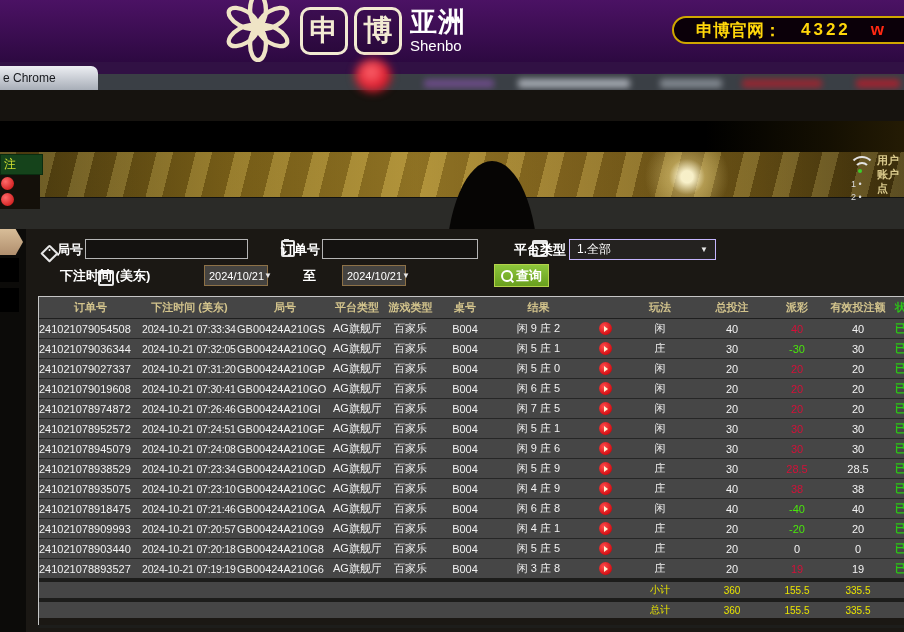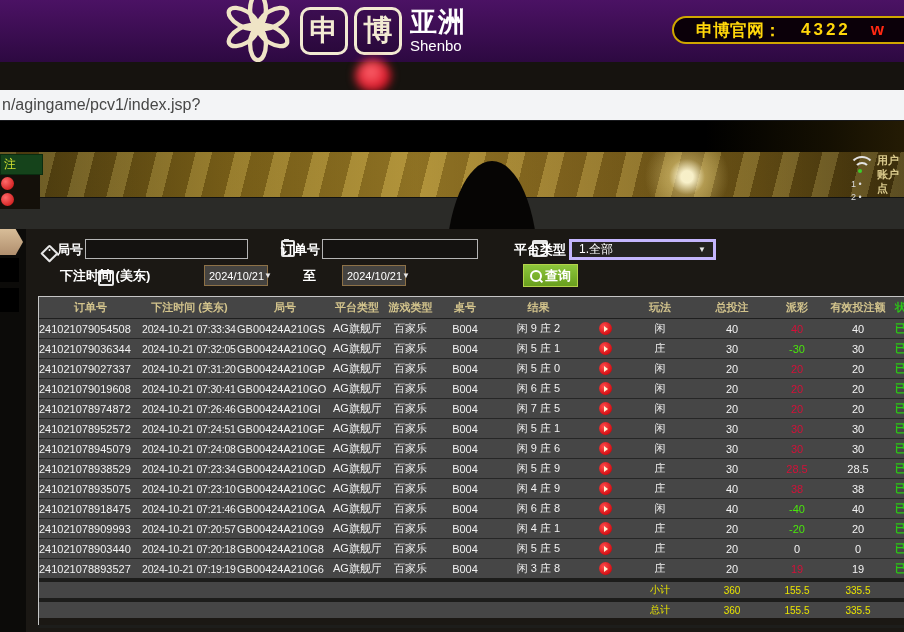--- a/index.html
+++ b/index.html
@@ -49,21 +49,21 @@
   .strip-txt{position:absolute;left:877px;top:1px;color:#d9c98c;font-size:11px;font-weight:bold;line-height:14px;white-space:nowrap;}
 
   
   .panel{left:0;top:229px;width:904px;height:403px;background:#1b1814;}
   .rail{left:0;top:229px;width:26px;height:403px;background:#0c0b09;}
   .rail-arrow{left:0;top:229px;width:23px;height:26px;background:linear-gradient(180deg,#d8bd98,#b18f6e);clip-path:polygon(0 0,68% 0,100% 50%,68% 100%,0 100%);}
   .rail-box{left:0;width:19px;height:24px;background:#000;}
 
   .lbl{color:#fff;font-weight:bold;font-size:13px;white-space:nowrap;}
   .txt-input{background:#141210;border:1px solid #b5b5b5;height:20px;box-sizing:border-box;color:#fff;font-size:12px;padding:0 4px;outline:none;}
-  .select-box{background:#242220;border:3px solid #c4b5fd;height:21px;box-sizing:border-box;color:#fff;font-size:12px;display:flex;align-items:center;justify-content:space-between;padding:0 7px;cursor:pointer;}
+  .select-box{background:#242220;border:1px solid #c4b5fd;height:21px;box-sizing:border-box;color:#fff;font-size:12px;display:flex;align-items:center;justify-content:space-between;padding:0 7px;cursor:pointer;}
   .caret{font-size:8px;color:#e8e8e8;}
   .date-box{background:#454340;border:1px solid #8d7147;height:21px;box-sizing:border-box;color:#fff;font-size:11px;font-weight:normal;display:flex;align-items:center;justify-content:space-between;padding:0 4px;cursor:pointer;}
   .btn-search{background:linear-gradient(180deg,#8dc63c,#699f1e);border:1px solid #b4d24a;height:23px;box-sizing:border-box;color:#fff;font-size:13px;font-weight:bold;display:flex;align-items:center;gap:3px;padding:0 6px;cursor:pointer;}
   .mag{width:8px;height:8px;border:2px solid #fff;border-radius:50%;position:relative;display:inline-block;}
   .mag::after{content:"";position:absolute;width:2px;height:4px;background:#fff;left:8px;top:7px;transform:rotate(-45deg);}
 
   
   .ic{display:inline-block;position:relative;}
   .ic-tag{width:9px;height:9px;border:2px solid #e6e6e6;transform:rotate(45deg);border-radius:2px 1px 1px 1px;}
   .ic-tag::after{content:"";position:absolute;width:2px;height:2px;border-radius:50%;background:#e6e6e6;left:1px;top:1px;}
@@ -117,24 +117,31 @@
     </div>
     <div class="abs pill">
       <span>申博官网：</span>
         <span class="num">4322</span>
         <span class="num red">w</span>
         <span class="num">.tv</span>
     </div>
   </div>
 
   
+  <div class="abs chrome-band">
+    <div class="chrome-tab">e Chrome</div>
+    <div class="blob" style="left:424px;top:17px;width:70px;height:9px;background:#7a4f9a;"></div>
+    <div class="blob" style="left:518px;top:17px;width:112px;height:9px;background:#c7ccd4;"></div>
+    <div class="blob" style="left:660px;top:17px;width:62px;height:9px;background:#9aa1a9;"></div>
+    <div class="blob" style="left:742px;top:17px;width:80px;height:9px;background:#b3202c;"></div>
+    <div class="blob" style="left:856px;top:17px;width:44px;height:9px;background:#c21a2a;"></div>
+  </div>
   <div class="abs red-orb"></div>
 
   
-  <div class="abs url-bar">n/agingame/pcv1/index.jsp?</div>
 
   <div class="abs black-band"></div>
 
   
   <div class="abs strip-wrap">
     <div class="gold"></div>
     <div class="graystrip"></div>
     <div class="silhouette"></div>
     <div class="note-box">注</div>
     <div class="red-balls">
@@ -183,21 +190,21 @@
   <span class="abs lbl" style="left:60px;top:267px;">下注时间 (美东)</span>
   <div class="abs date-box" style="left:204px;top:265px;width:64px;">
     <span>2024/10/21</span>
     <span class="caret">▼</span>
   </div>
   <span class="abs lbl" style="left:303px;top:267px;">至</span>
   <div class="abs date-box" style="left:342px;top:265px;width:64px;">
     <span>2024/10/21</span>
     <span class="caret">▼</span>
   </div>
-  <div class="abs btn-search" style="left:523px;top:264px;">
+  <div class="abs btn-search" style="left:494px;top:264px;">
     <span class="mag"></span>
     <span>查询</span>
   </div>
 
   
   <div class="abs table-clip">
     <table>
       <colgroup>
         <col style="width:103px">
           <col style="width:95px">

